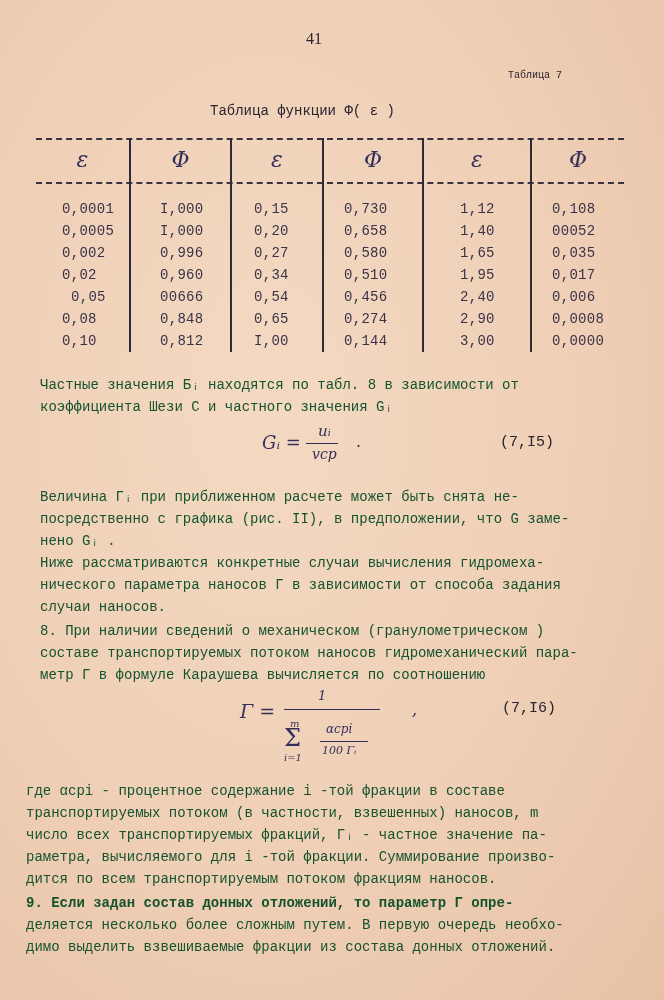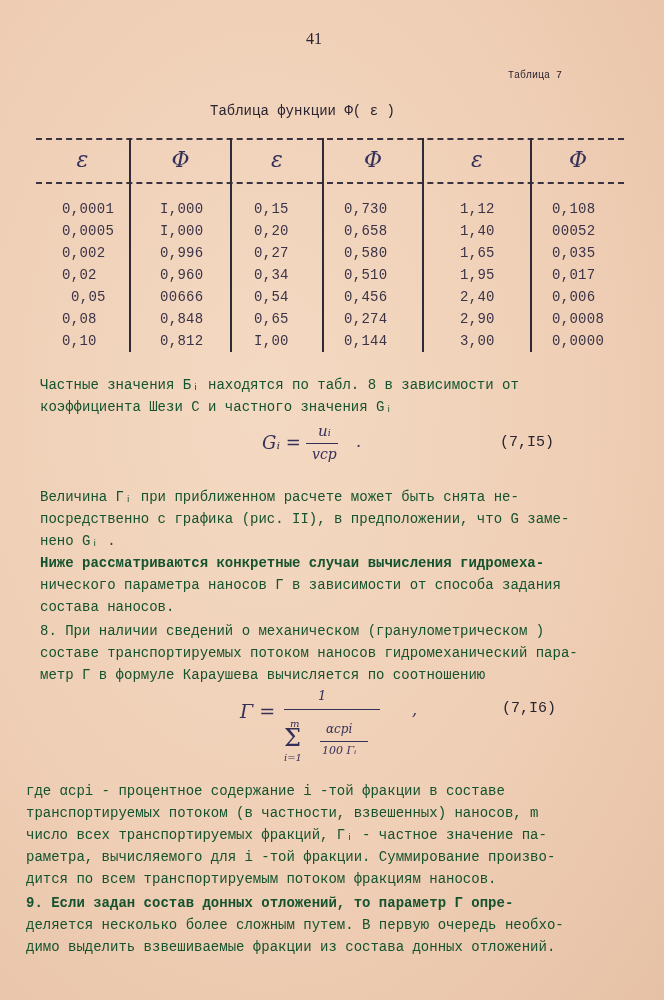--- a/index.html
+++ b/index.html
@@ -104,23 +104,23 @@
     <div class="frac-line" style="left:306px;top:443px;width:32px;"></div>
     <div class="formula" style="left:312px;top:446px;font-size:14px;">vср</div>
     <div class="formula" style="left:356px;top:432px;font-size:16px;">.</div>
     <div class="eqno" style="left:500px;top:434px;">(7,I5)</div>
   </div>
 
   <div class="para" style="top:486px;left:40px;">     Величина  Γᵢ   при приближенном расчете может быть снята  не-</div>
   <div class="para" style="top:508px;left:40px;">посредственно с графика (рис. II), в предположении, что  G  заме-</div>
   <div class="para" style="top:530px;left:40px;">нено   Gᵢ   .</div>
 
-  <div class="para" style="top:552px;left:40px;font-weight:bold;">     Ниже рассматриваются конкретные случаи вычисления гидромеха-</div>
+  <div class="para" style="top:552px;left:40px;">     Ниже рассматриваются конкретные случаи вычисления гидромеха-</div>
   <div class="para" style="top:574px;left:40px;">нического параметра наносов   Γ   в зависимости от способа задания</div>
-  <div class="para" style="top:596px;left:40px;">состава наносов.</div>
+  <div class="para" style="top:596px;left:40px;">случаи наносов.</div>
 
   <div class="para" style="top:620px;left:40px;">     8. При наличии сведений о механическом (гранулометрическом )</div>
   <div class="para" style="top:642px;left:40px;">составе транспортируемых потоком наносов гидромеханический  пара-</div>
   <div class="para" style="top:664px;left:40px;">метр  Γ   в формуле Караушева вычисляется по соотношению</div>
 
   <div>
     <div class="formula" style="left:240px;top:700px;font-size:19px;">Γ =</div>
     <div class="formula" style="left:318px;top:688px;font-size:13px;">1</div>
     <div class="frac-line" style="left:284px;top:709px;width:96px;"></div>
     <div class="formula" style="left:290px;top:718px;font-size:10px;">m</div>

